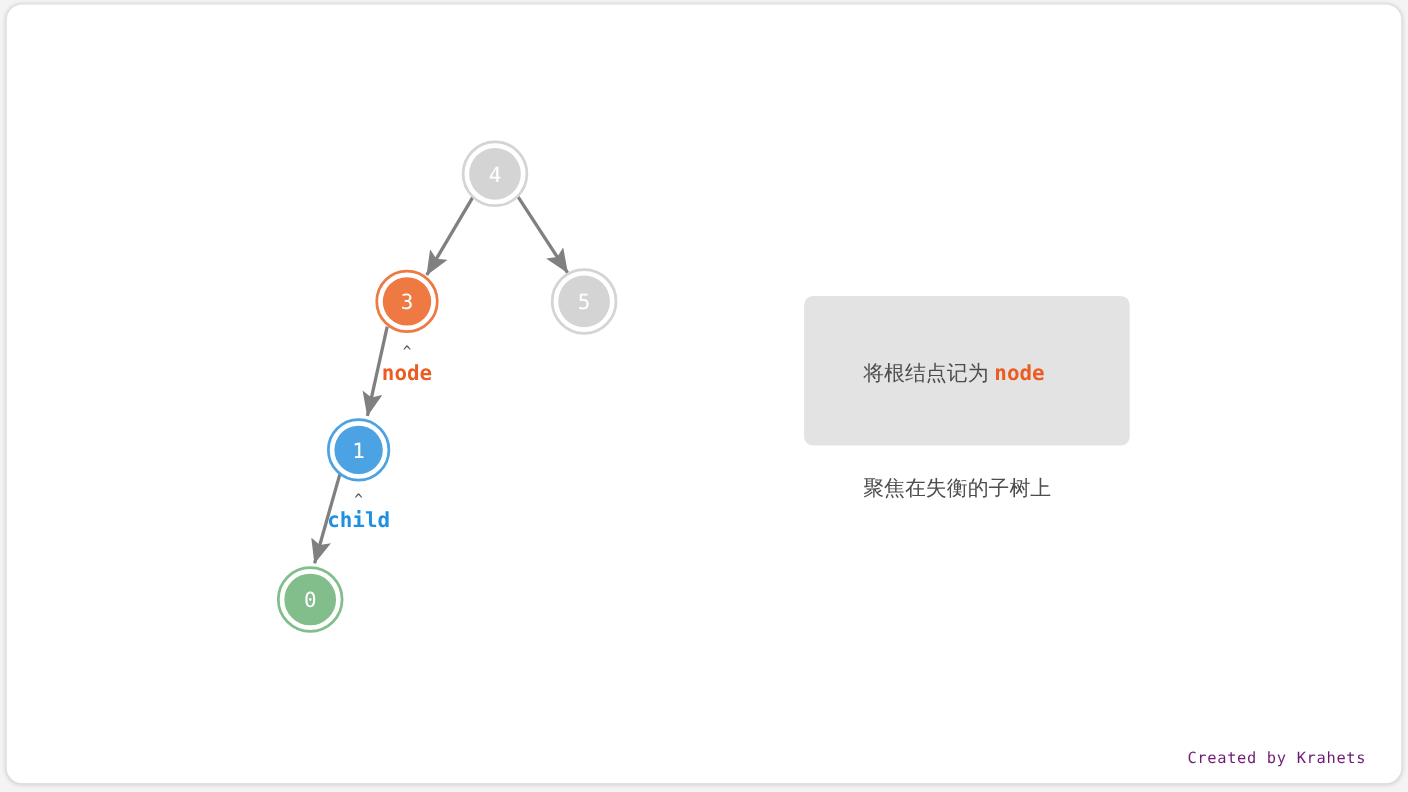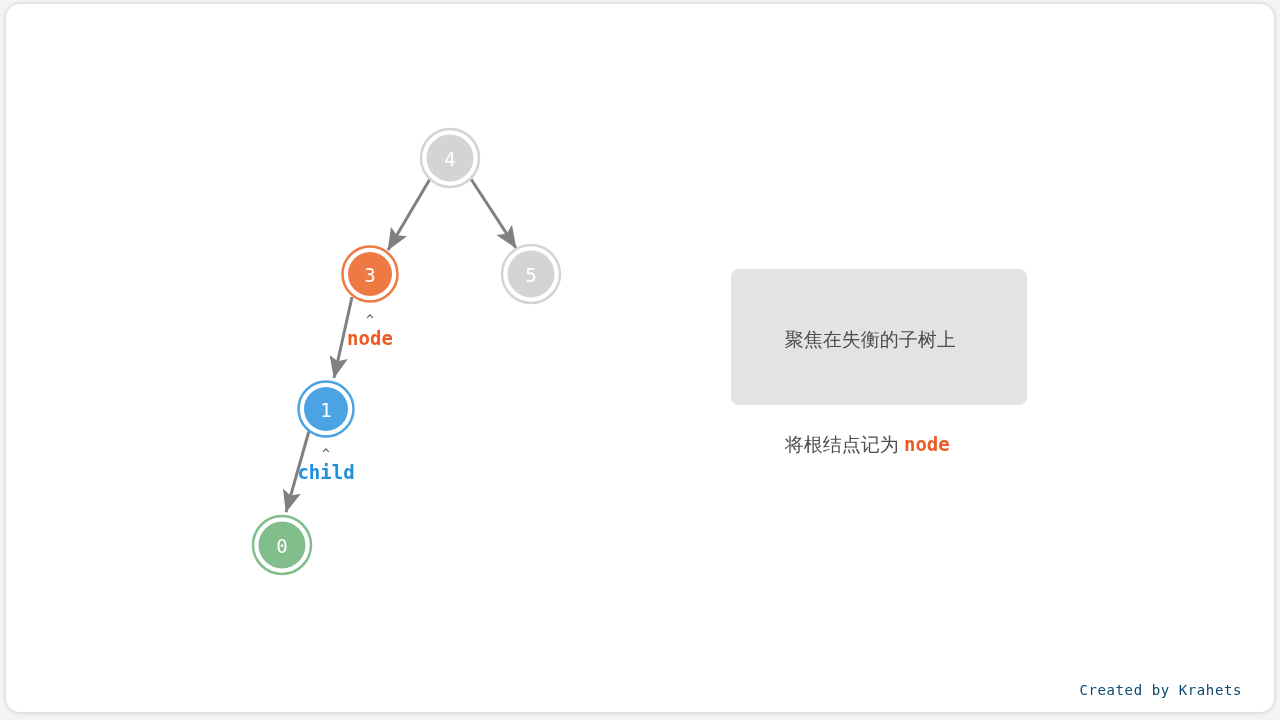--- a/index.html
+++ b/index.html
@@ -78,21 +78,21 @@
     font-size: 19px;
   }
   .cap-node { color: #ec5b22; }
   .cap-child { color: #1f8fe0; }
   #footer {
     position: absolute;
     right: 38px;
     bottom: 22px;
     font-family: "DejaVu Sans Mono", monospace;
     font-size: 14px;
-    color: #0c4a6e;
+    color: #701a75;
     letter-spacing: 0.6px;
   }
 </style>
 </head>
 <body>
 
 <div id="stage">
   <div id="card"></div>
 
   <svg id="svg-layer" viewBox="0 0 1280 720">
@@ -145,21 +145,21 @@
     </g>
 
     <g>
       <text class="ptr-caret" x="326" y="458">^</text>
       <text class="ptr-text" x="326" y="479" fill="#1f8fe0">child</text>
     </g>
   </svg>
 
   <div id="caption-box">
     <span class="cap-line">
-      <span>聚焦在失衡的子树上</span>
+      <span>将根结点记为 </span><span class="mono cap-node">node</span>
     </span>
     <span class="cap-line">
-      <span>将根结点记为 </span><span class="mono cap-node">node</span>
+      <span>聚焦在失衡的子树上</span>
     </span>
   </div>
 
   <div id="footer">Created by Krahets</div>
 </div>
 
 </body></html>

